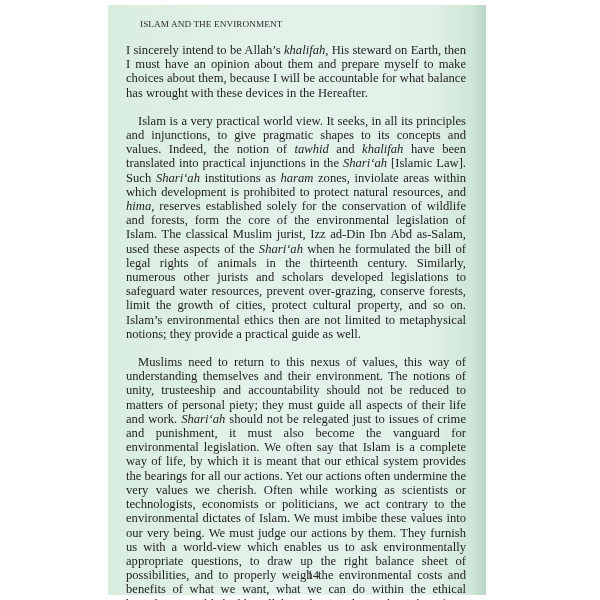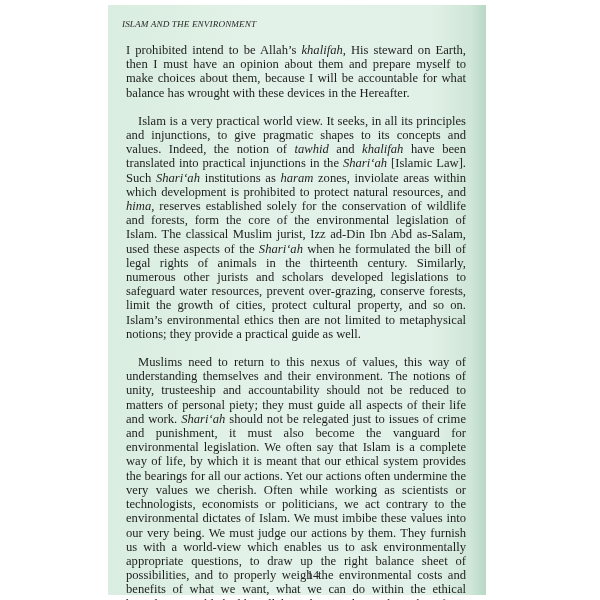--- a/index.html
+++ b/index.html
@@ -3,42 +3,41 @@
 <meta charset="utf-8">
 <style>
   html, body { margin: 0; padding: 0; background: #ffffff; }
   body { width: 600px; height: 600px; position: relative; overflow: hidden; }
   .page {
     position: absolute; left: 108px; top: 5px; width: 378px; height: 590px;
     background: linear-gradient(to right, #d9ede0 0%, #e3f2e8 40%, #e2f1e7 85%, #cfe6d8 96%, #b9d7c6 100%);
     box-sizing: border-box;
   }
   .running-head {
-    position: absolute; left: 14px; top: 14px;
+    position: absolute; left: 32px; top: 14px;
     font-family: "Liberation Serif", serif; font-size: 9.2px; letter-spacing: 0.1px;
     color: #2a2a2a;
-    font-style: italic;
   }
   .body-text {
     position: absolute; left: 18px; top: 38px; width: 340px;
     font-family: "Liberation Serif", serif; font-size: 12.6px; line-height: 14.2px;
     color: #1e1e1e; text-align: justify;
   }
   .body-text p { margin: 0; }
   .body-text p.indent { text-indent: 12px; margin-top: 14px; }
   .body-text em { }
   .page-number {
     position: absolute; left: 16px; width: 100%; top: 563px; text-align: center;
     font-family: "Liberation Serif", serif; font-size: 12px; color: #222;
   }
 </style>
 </head>
 <body>
 
 <div class="page">
   <div class="running-head">ISLAM AND THE ENVIRONMENT</div>
   <div class="body-text" id="body-text">
-      <p><span>I prohibited intend to be Allah’s </span><em>khalifah</em><span>, His steward on Earth, then I must have an opinion about them and prepare myself to make choices about them, because I will be accountable for what balance has wrought with these devices in the Hereafter.</span></p>
+      <p><span>I sincerely intend to be Allah’s </span><em>khalifah</em><span>, His steward on Earth, then I must have an opinion about them and prepare myself to make choices about them, because I will be accountable for what balance has wrought with these devices in the Hereafter.</span></p>
       <p class="indent"><span>Islam is a very practical world view.  It seeks, in all its principles and injunctions, to give pragmatic shapes to its concepts and values. Indeed, the notion of </span><em>tawhid</em><span> and </span><em>khalifah</em><span> have been translated into practical injunctions in the </span><em>Shari‘ah</em><span> [Islamic Law].  Such </span><em>Shari‘ah</em><span> institutions as </span><em>haram</em><span> zones, inviolate areas within which development is prohibited to protect natural resources, and </span><em>hima</em><span>, reserves established solely for the conservation of wildlife and forests, form the core of the environmental legislation of Islam.  The classical Muslim jurist, Izz ad-Din Ibn Abd as-Salam, used these aspects of the </span><em>Shari‘ah</em><span> when he formulated the bill of legal rights of animals in the thirteenth century.  Similarly, numerous other jurists and scholars developed legislations to safeguard water resources, prevent over-grazing, conserve forests, limit the growth of cities, protect cultural property, and so on.  Islam’s environmental ethics then are not limited to metaphysical notions; they provide a practical guide as well.</span></p>
       <p class="indent"><span>Muslims need to return to this nexus of values, this way of understanding themselves and their environment.  The notions of unity, trusteeship and accountability should not be reduced to matters of personal piety; they must guide all aspects of their life and work. </span><em>Shari‘ah</em><span> should not be relegated just to issues of crime and punishment, it must also become the vanguard for environmental legislation.  We often say that Islam is a complete way of life, by which it is meant that our ethical system provides the bearings for all our actions.  Yet our actions often undermine the very values we cherish.  Often while working as scientists or technologists, economists or politicians, we act contrary to the environmental dictates of Islam.  We must imbibe these values into our very being. We must judge our actions by them.  They furnish us with a world-view which enables us to ask environmentally appropriate questions, to draw up the right balance sheet of possibilities, and to properly weigh the environmental costs and benefits of what we want, what we can do within the ethical boundaries established by Allah, without violating the rights of His other creations.  If we use the same values, the same understanding in our work as scientist or technologist,</span></p>
     </div>
   <div class="page-number">14</div>
 </div>
 
 </body></html>

